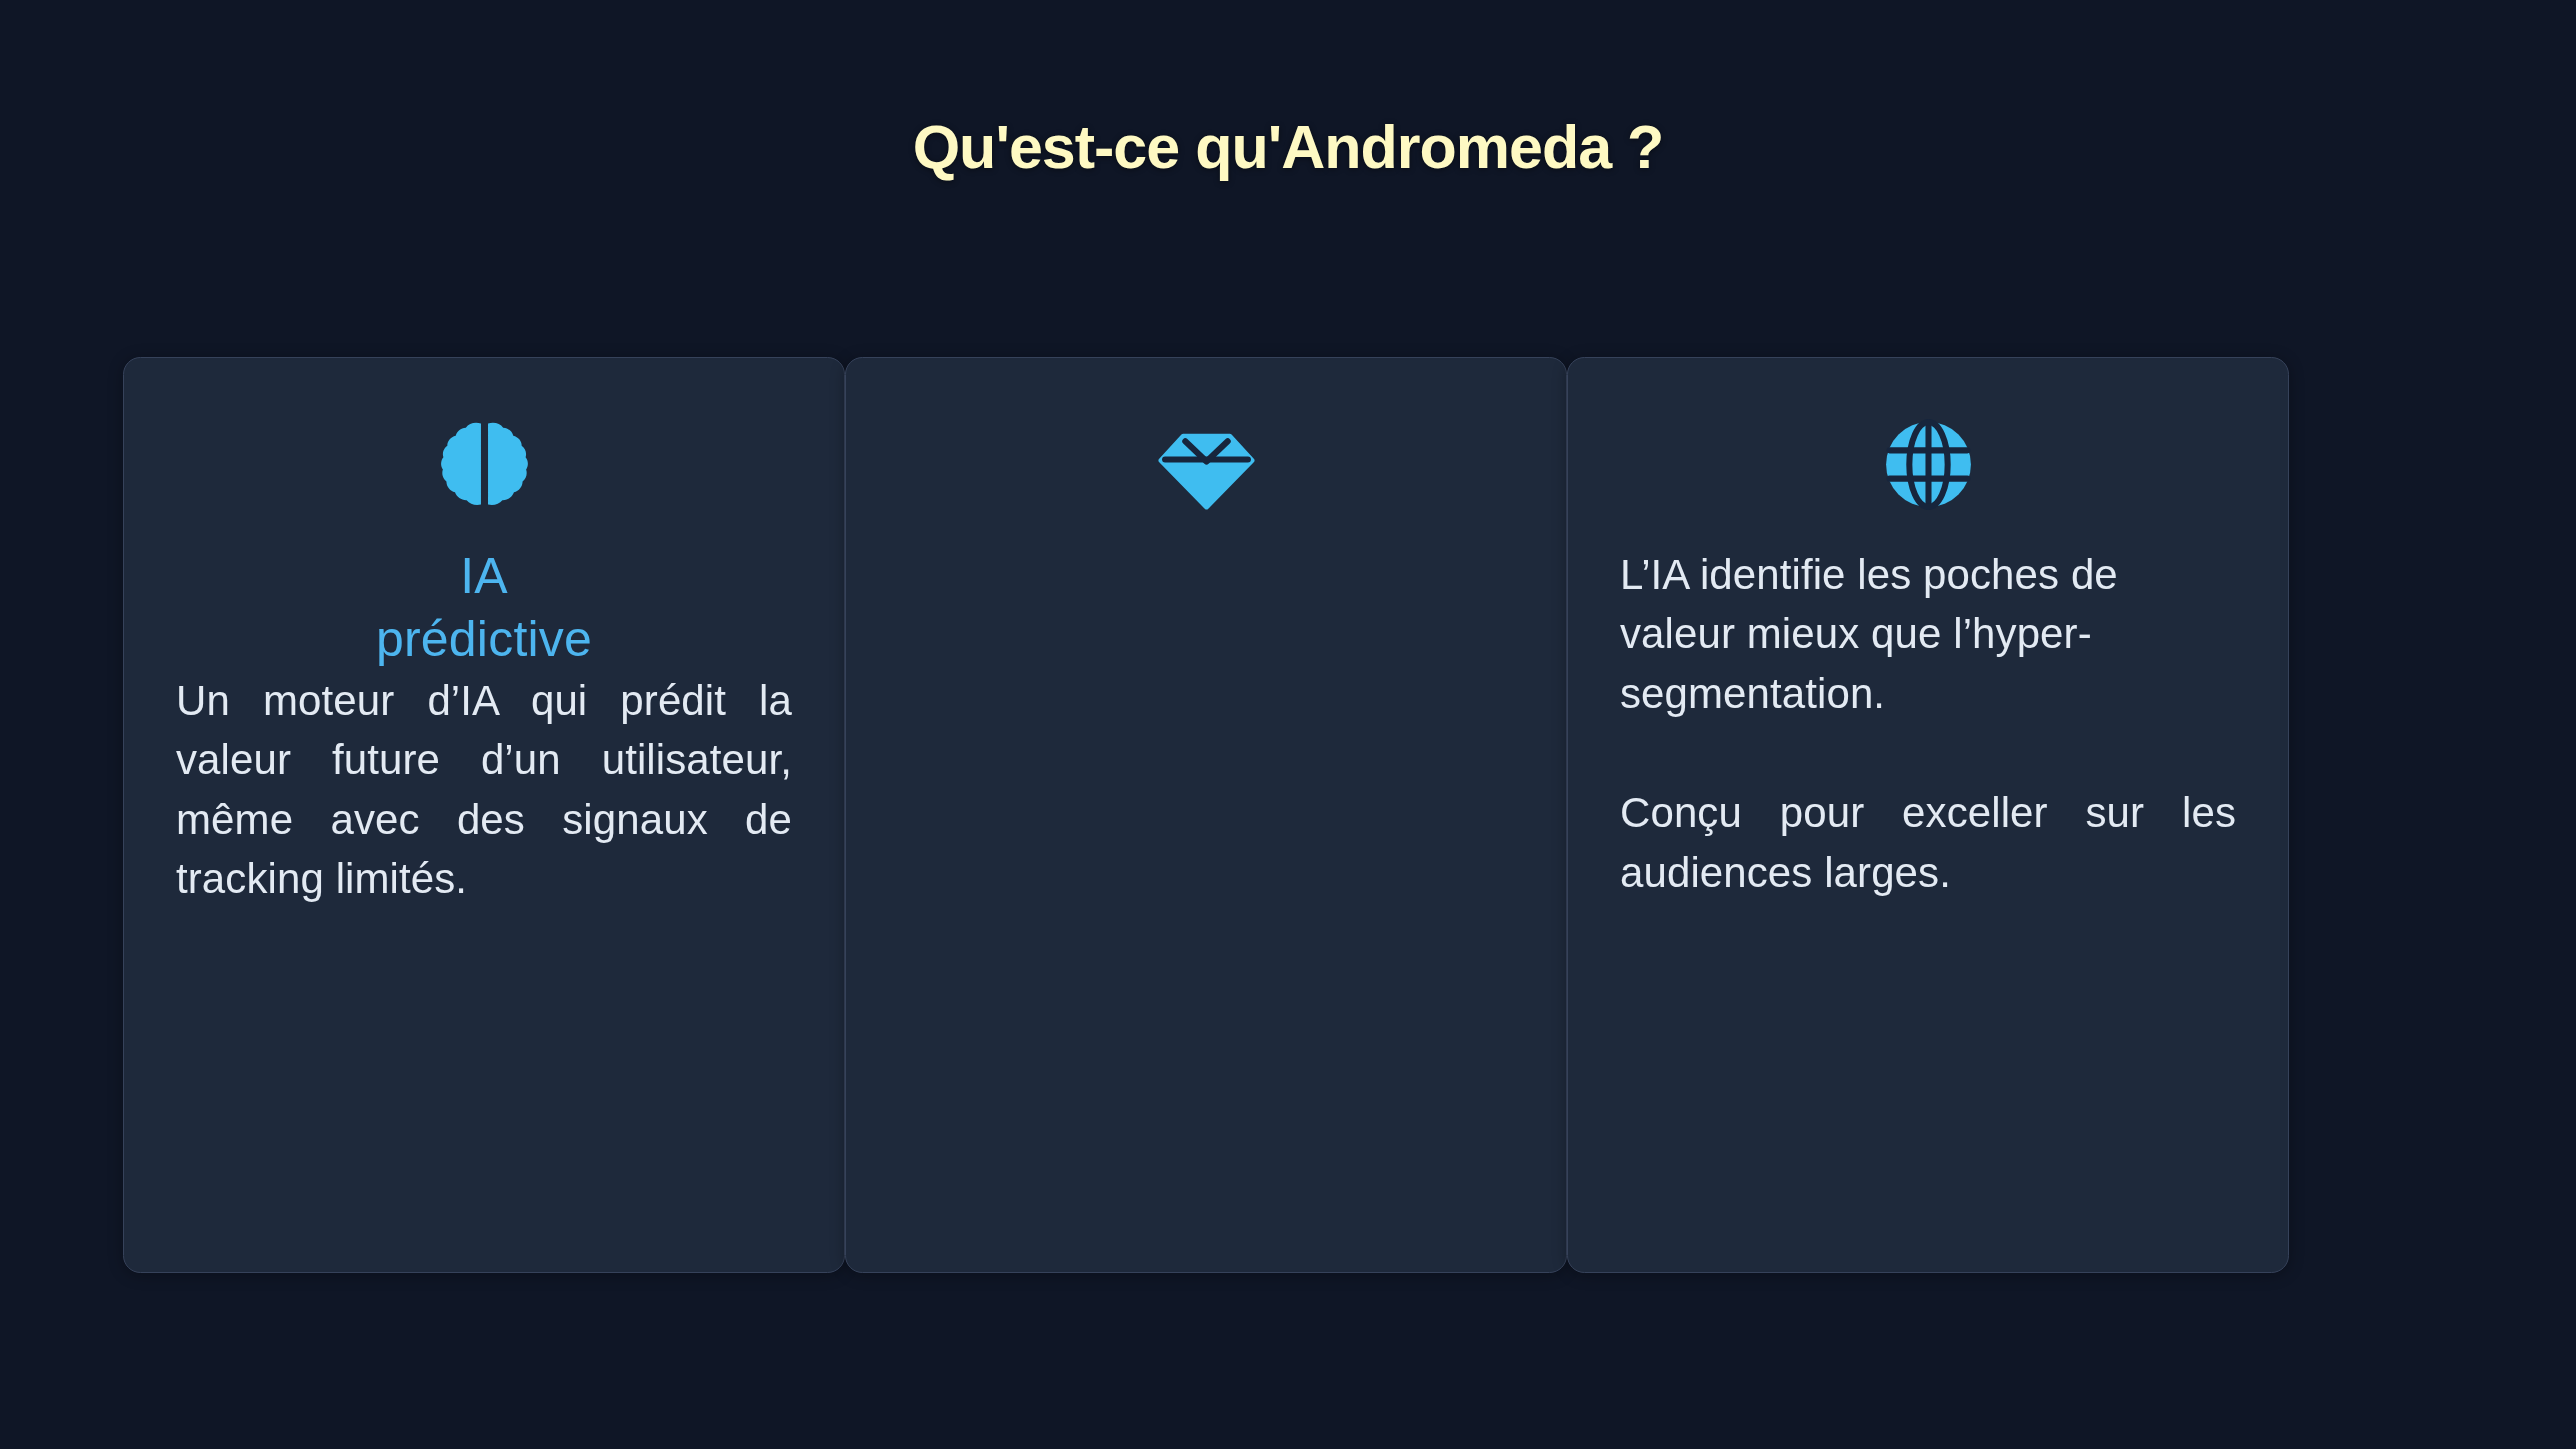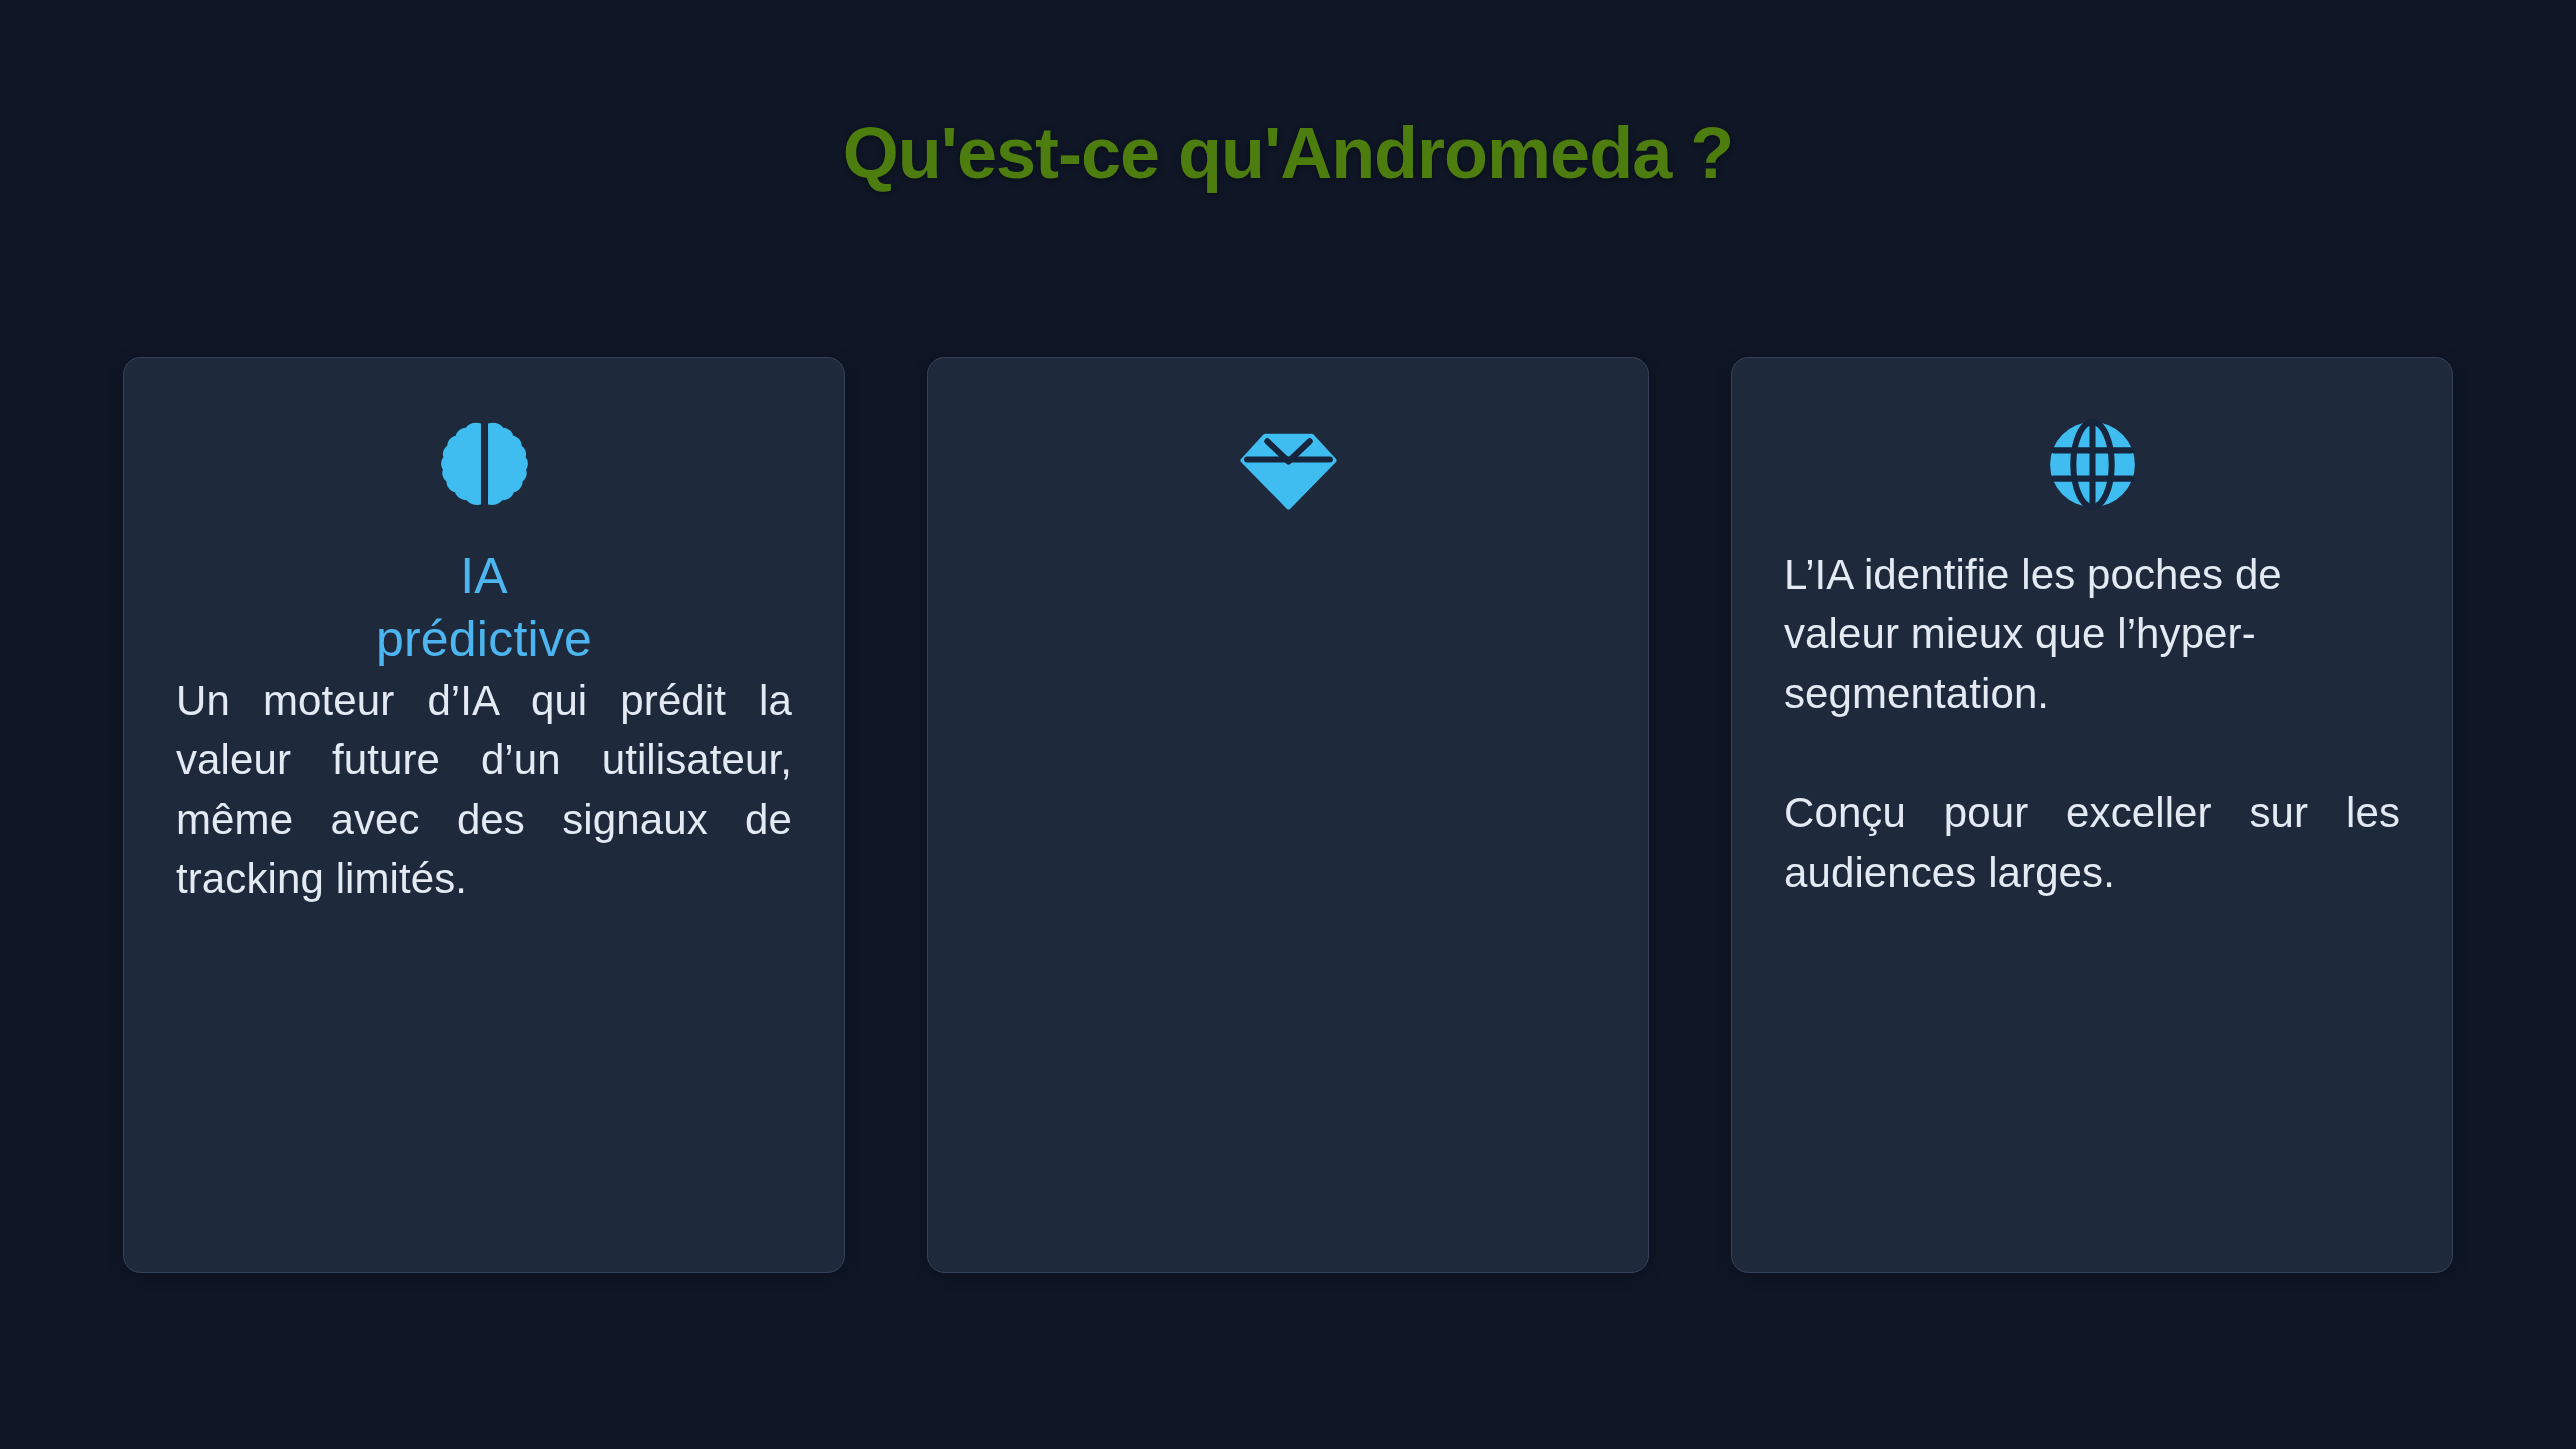--- a/index.html
+++ b/index.html
@@ -25,35 +25,35 @@
   
   .title-wrap {
     position:absolute;
     left:0; top:113px;
     width:2576px;
     text-align:center;
   }
   .slide-title {
     display:inline-block;
     font-family:"Liberation Sans", sans-serif;
-    font-size:72px;
+    font-size:61px;
     font-weight:700;
     letter-spacing:-1px;
-    color:#4d7c0f;
+    color:#fef9c3;
     line-height:1.12;
     text-shadow:0 1.3px 6.7px rgba(0,0,0,.45);
   }
 
   
   .cards {
     position:absolute;
     left:123px; top:357px;
     width:2330px;
     display:flex;
-    justify-content:space-between;
+    justify-content:flex-start;
     align-items:flex-start;
   }
 
   .card {
     width:722px;
     min-height:916px;
     background:#1e293b;
     border:1.3px solid #36425a;
     border-radius:17.4px;
     padding:56px 52px 47px 52px;

